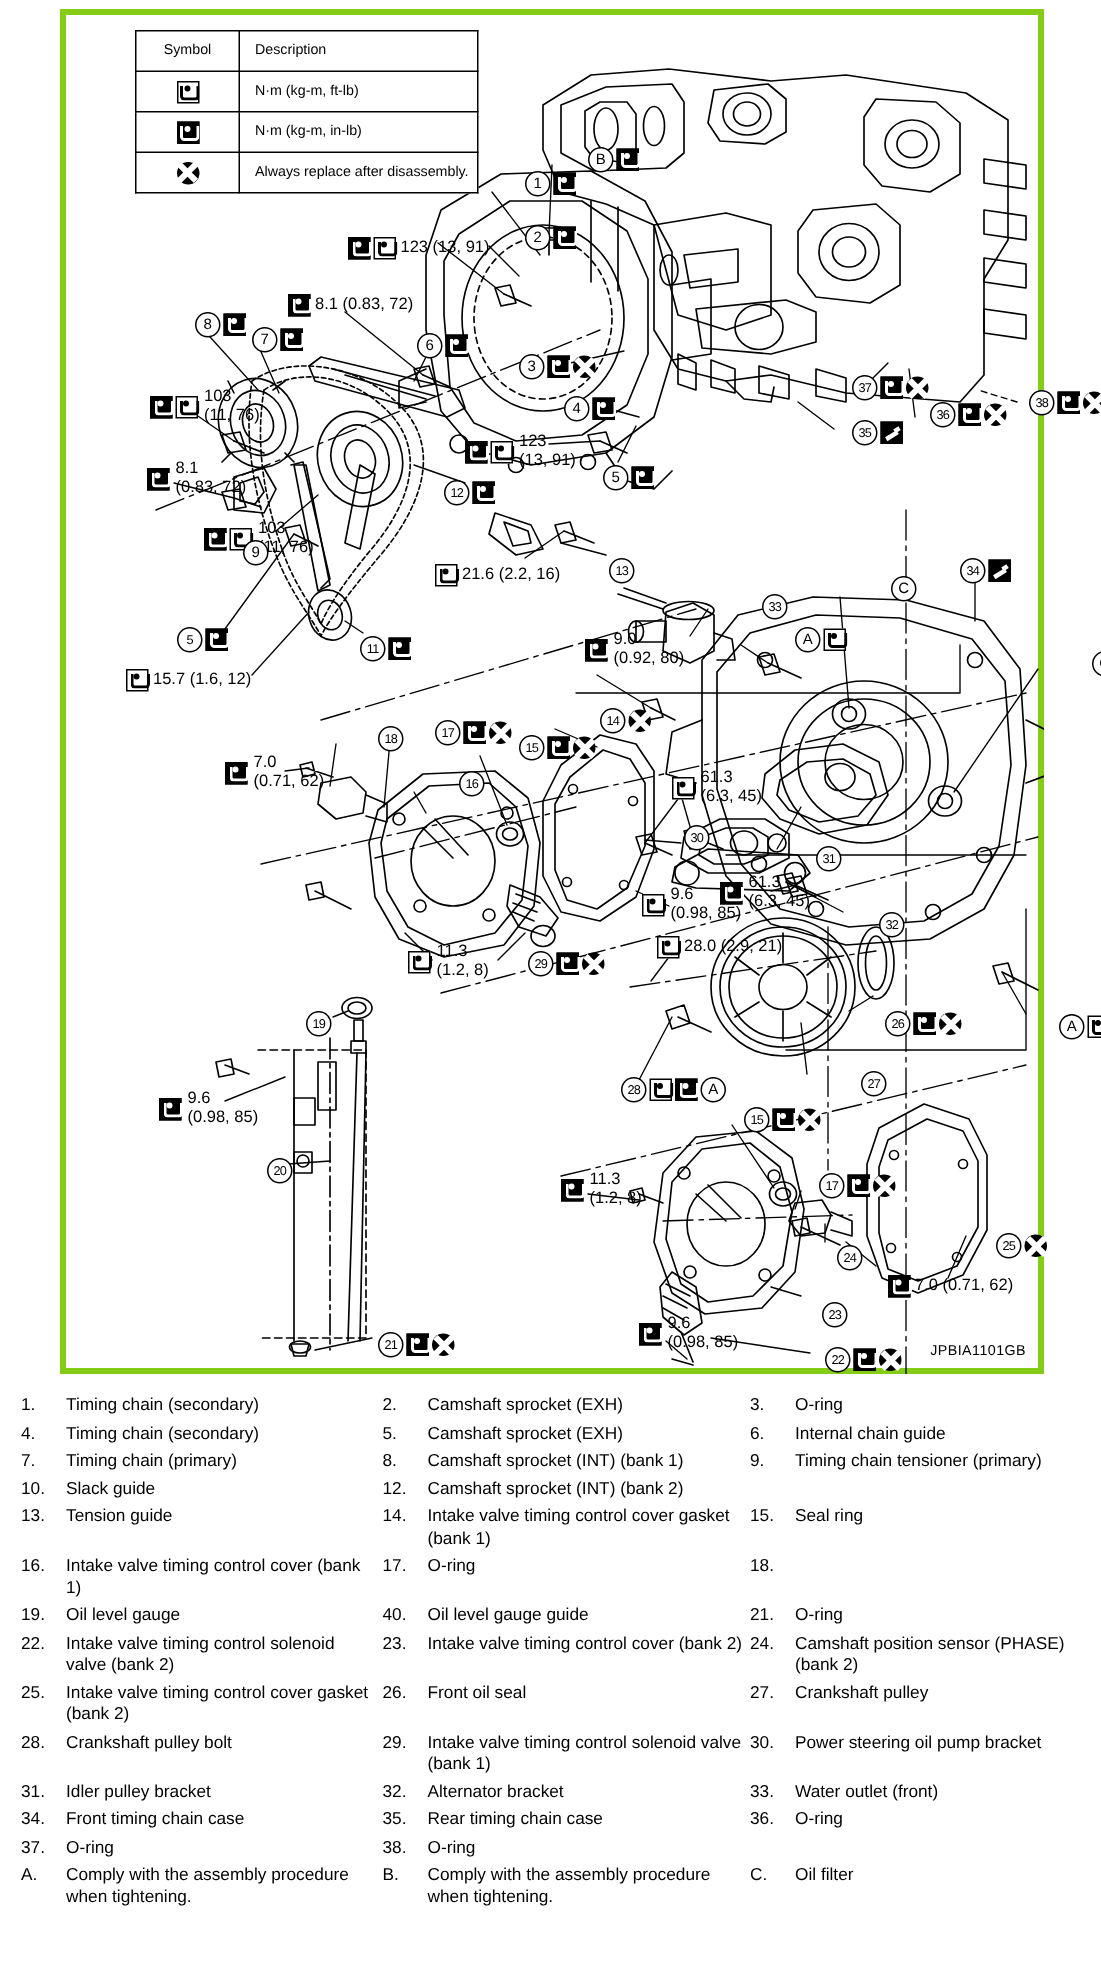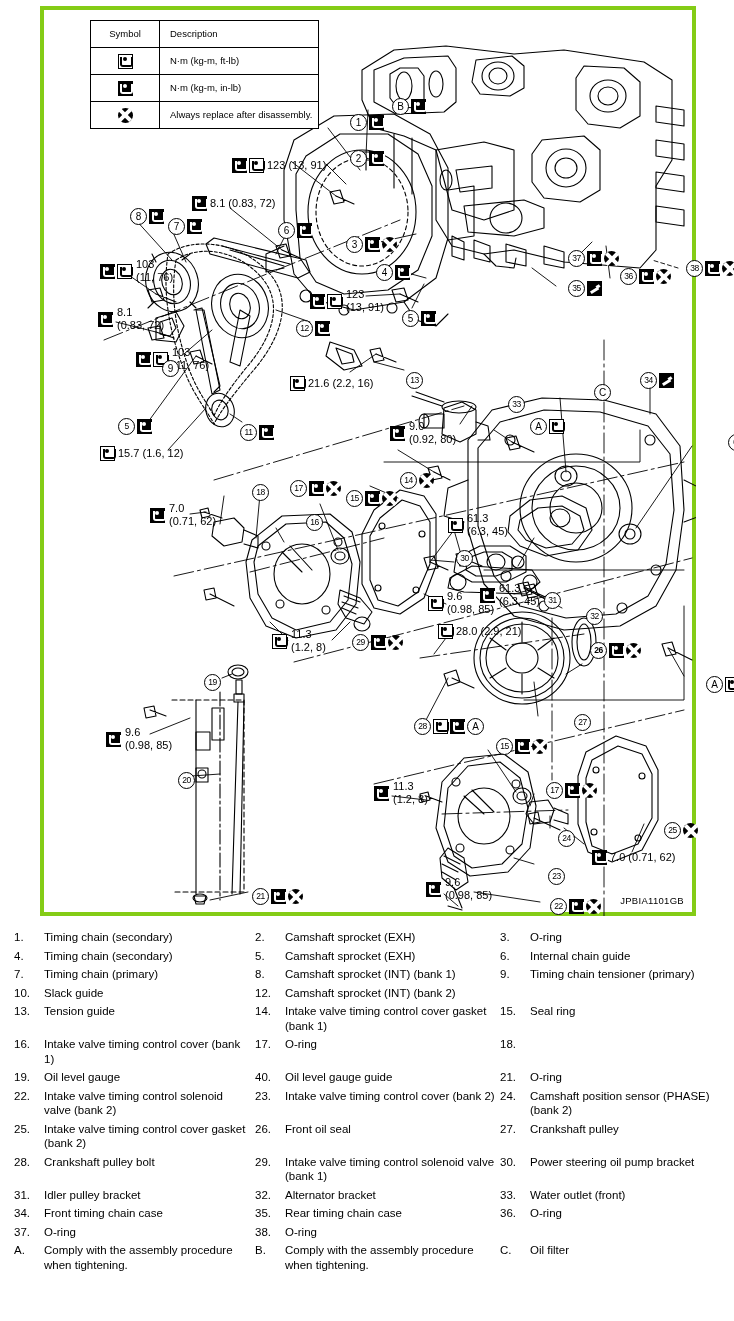--- a/index.html
+++ b/index.html
@@ -650,43 +650,43 @@
       <div class="callout" style="left: 266px; top: 278px;"><span class="sym sym-nm-in"></span><span class="sym sym-nm-ft"></span><span class="two-line" style="margin-left: 4px;"><div>123</div><div>(13, 91)</div></span></div>
       <div class="callout" style="left: 54px; top: 296px;"><span class="sym sym-nm-in"></span><span class="two-line" style="margin-left: 4px;"><div>8.1</div><div>(0.83, 72)</div></span></div>
       <div class="callout" style="left: 358px; top: 300px;"><span class="circ">5</span><span class="sym sym-nm-in"></span></div>
       <div class="callout" style="left: 252px; top: 310px;"><span class="circ sm">12</span><span class="sym sym-nm-in"></span></div>
       <div class="callout" style="left: 92px; top: 336px;"><span class="sym sym-nm-in"></span><span class="sym sym-nm-ft"></span><span class="two-line" style="margin-left: 4px;"><div>103</div><div>(11, 76)</div></span></div>
       <div class="callout" style="left: 118px; top: 350px;"><span class="circ">9</span></div>
       <div class="callout" style="left: 246px; top: 366px; text-align: center;"><span class="sym sym-nm-ft"></span><span class="txt">21.6 (2.2, 16)</span></div>
       <div class="callout" style="left: 362px; top: 362px;"><span class="circ sm">13</span></div>
       <div class="callout" style="left: 74px; top: 408px;"><span class="circ sm">5</span><span class="sym sym-nm-in"></span></div>
       <div class="callout" style="left: 196px; top: 414px;"><span class="circ sm">11</span><span class="sym sym-nm-in"></span></div>
-      <div class="callout" style="left: 56px; top: 436px;"><span class="sym sym-nm-ft"></span><span class="txt">15.7 (1.6, 12)</span></div>
+      <div class="callout" style="left: 40px; top: 436px;"><span class="sym sym-nm-ft"></span><span class="txt">15.7 (1.6, 12)</span></div>
       <div class="callout" style="left: 464px; top: 386px;"><span class="circ sm">33</span></div>
       <div class="callout" style="left: 596px; top: 362px;"><span class="circ sm">34</span><span class="sym sym-sealant"></span></div>
       <div class="callout" style="left: 550px; top: 374px;"><span class="circ">C</span></div>
       <div class="callout" style="left: 684px; top: 424px;"><span class="circ">C</span></div>
       <div class="callout" style="left: 346px; top: 410px;"><span class="sym sym-nm-in"></span><span class="two-line" style="margin-left: 4px;"><div>9.0</div><div>(0.92, 80)</div></span></div>
       <div class="callout" style="left: 486px; top: 408px;"><span class="circ">A</span><span class="sym sym-nm-ft"></span></div>
       <div class="callout" style="left: 208px; top: 474px;"><span class="circ sm">18</span></div>
       <div class="callout" style="left: 246px; top: 470px;"><span class="circ sm">17</span><span class="sym sym-nm-in"></span><span class="sym sym-replace"></span></div>
       <div class="callout" style="left: 302px; top: 480px;"><span class="circ sm">15</span><span class="sym sym-nm-in"></span><span class="sym sym-replace"></span></div>
       <div class="callout" style="left: 356px; top: 462px;"><span class="circ sm">14</span><span class="sym sym-replace"></span></div>
       <div class="callout" style="left: 106px; top: 492px;"><span class="sym sym-nm-in"></span><span class="two-line" style="margin-left: 4px;"><div>7.0</div><div>(0.71, 62)</div></span></div>
       <div class="callout" style="left: 262px; top: 504px;"><span class="circ sm">16</span></div>
       <div class="callout" style="left: 404px; top: 502px;"><span class="sym sym-nm-ft"></span><span class="two-line" style="margin-left: 4px;"><div>61.3</div><div>(6.3, 45)</div></span></div>
       <div class="callout" style="left: 412px; top: 540px;"><span class="circ sm">30</span></div>
-      <div class="callout" style="left: 500px; top: 582px;"><span class="circ sm">31</span></div>
+      <div class="callout" style="left: 500px; top: 554px;"><span class="circ sm">31</span></div>
       <div class="callout" style="left: 384px; top: 580px;"><span class="sym sym-nm-ft"></span><span class="two-line" style="margin-left: 4px;"><div>9.6</div><div>(0.98, 85)</div></span></div>
       <div class="callout" style="left: 436px; top: 572px;"><span class="sym sym-nm-in"></span><span class="two-line" style="margin-left: 4px;"><div>61.3</div><div>(6.3, 45)</div></span></div>
       <div class="callout" style="left: 542px; top: 598px;"><span class="circ sm">32</span></div>
       <div class="callout" style="left: 228px; top: 618px;"><span class="sym sym-nm-ft"></span><span class="two-line" style="margin-left: 4px;"><div>11.3</div><div>(1.2, 8)</div></span></div>
       <div class="callout" style="left: 308px; top: 624px;"><span class="circ sm">29</span><span class="sym sym-nm-in"></span><span class="sym sym-replace"></span></div>
       <div class="callout" style="left: 394px; top: 614px;"><span class="sym sym-nm-ft"></span><span class="txt">28.0 (2.9, 21)</span></div>
-      <div class="callout" style="left: 546px; top: 632px; font-weight: bold;"><span class="circ sm">26</span><span class="sym sym-nm-in"></span><span class="sym sym-replace"></span></div>
+      <div class="callout" style="left: 546px; top: 664px;"><span class="circ sm">26</span><span class="sym sym-nm-in"></span><span class="sym sym-replace"></span></div>
       <div class="callout" style="left: 662px; top: 666px;"><span class="circ">A</span><span class="sym sym-nm-ft"></span></div>
       <div class="callout" style="left: 160px; top: 664px;"><span class="circ sm">19</span></div>
       <div class="callout" style="left: 62px; top: 716px;"><span class="sym sym-nm-in"></span><span class="two-line" style="margin-left: 4px;"><div>9.6</div><div>(0.98, 85)</div></span></div>
       <div class="callout" style="left: 134px; top: 762px;"><span class="circ sm">20</span></div>
       <div class="callout" style="left: 208px; top: 878px;"><span class="circ sm">21</span><span class="sym sym-nm-in"></span><span class="sym sym-replace"></span></div>
       <div class="callout" style="left: 370px; top: 708px;"><span class="circ sm">28</span><span class="sym sym-nm-ft"></span><span class="sym sym-nm-in"></span><span class="circ">A</span></div>
       <div class="callout" style="left: 530px; top: 704px;"><span class="circ sm">27</span></div>
       <div class="callout" style="left: 452px; top: 728px;"><span class="circ sm">15</span><span class="sym sym-nm-in"></span><span class="sym sym-replace"></span></div>
       <div class="callout" style="left: 330px; top: 770px;"><span class="sym sym-nm-in"></span><span class="two-line" style="margin-left: 4px;"><div>11.3</div><div>(1.2, 8)</div></span></div>
       <div class="callout" style="left: 502px; top: 772px;"><span class="circ sm">17</span><span class="sym sym-nm-in"></span><span class="sym sym-replace"></span></div>

